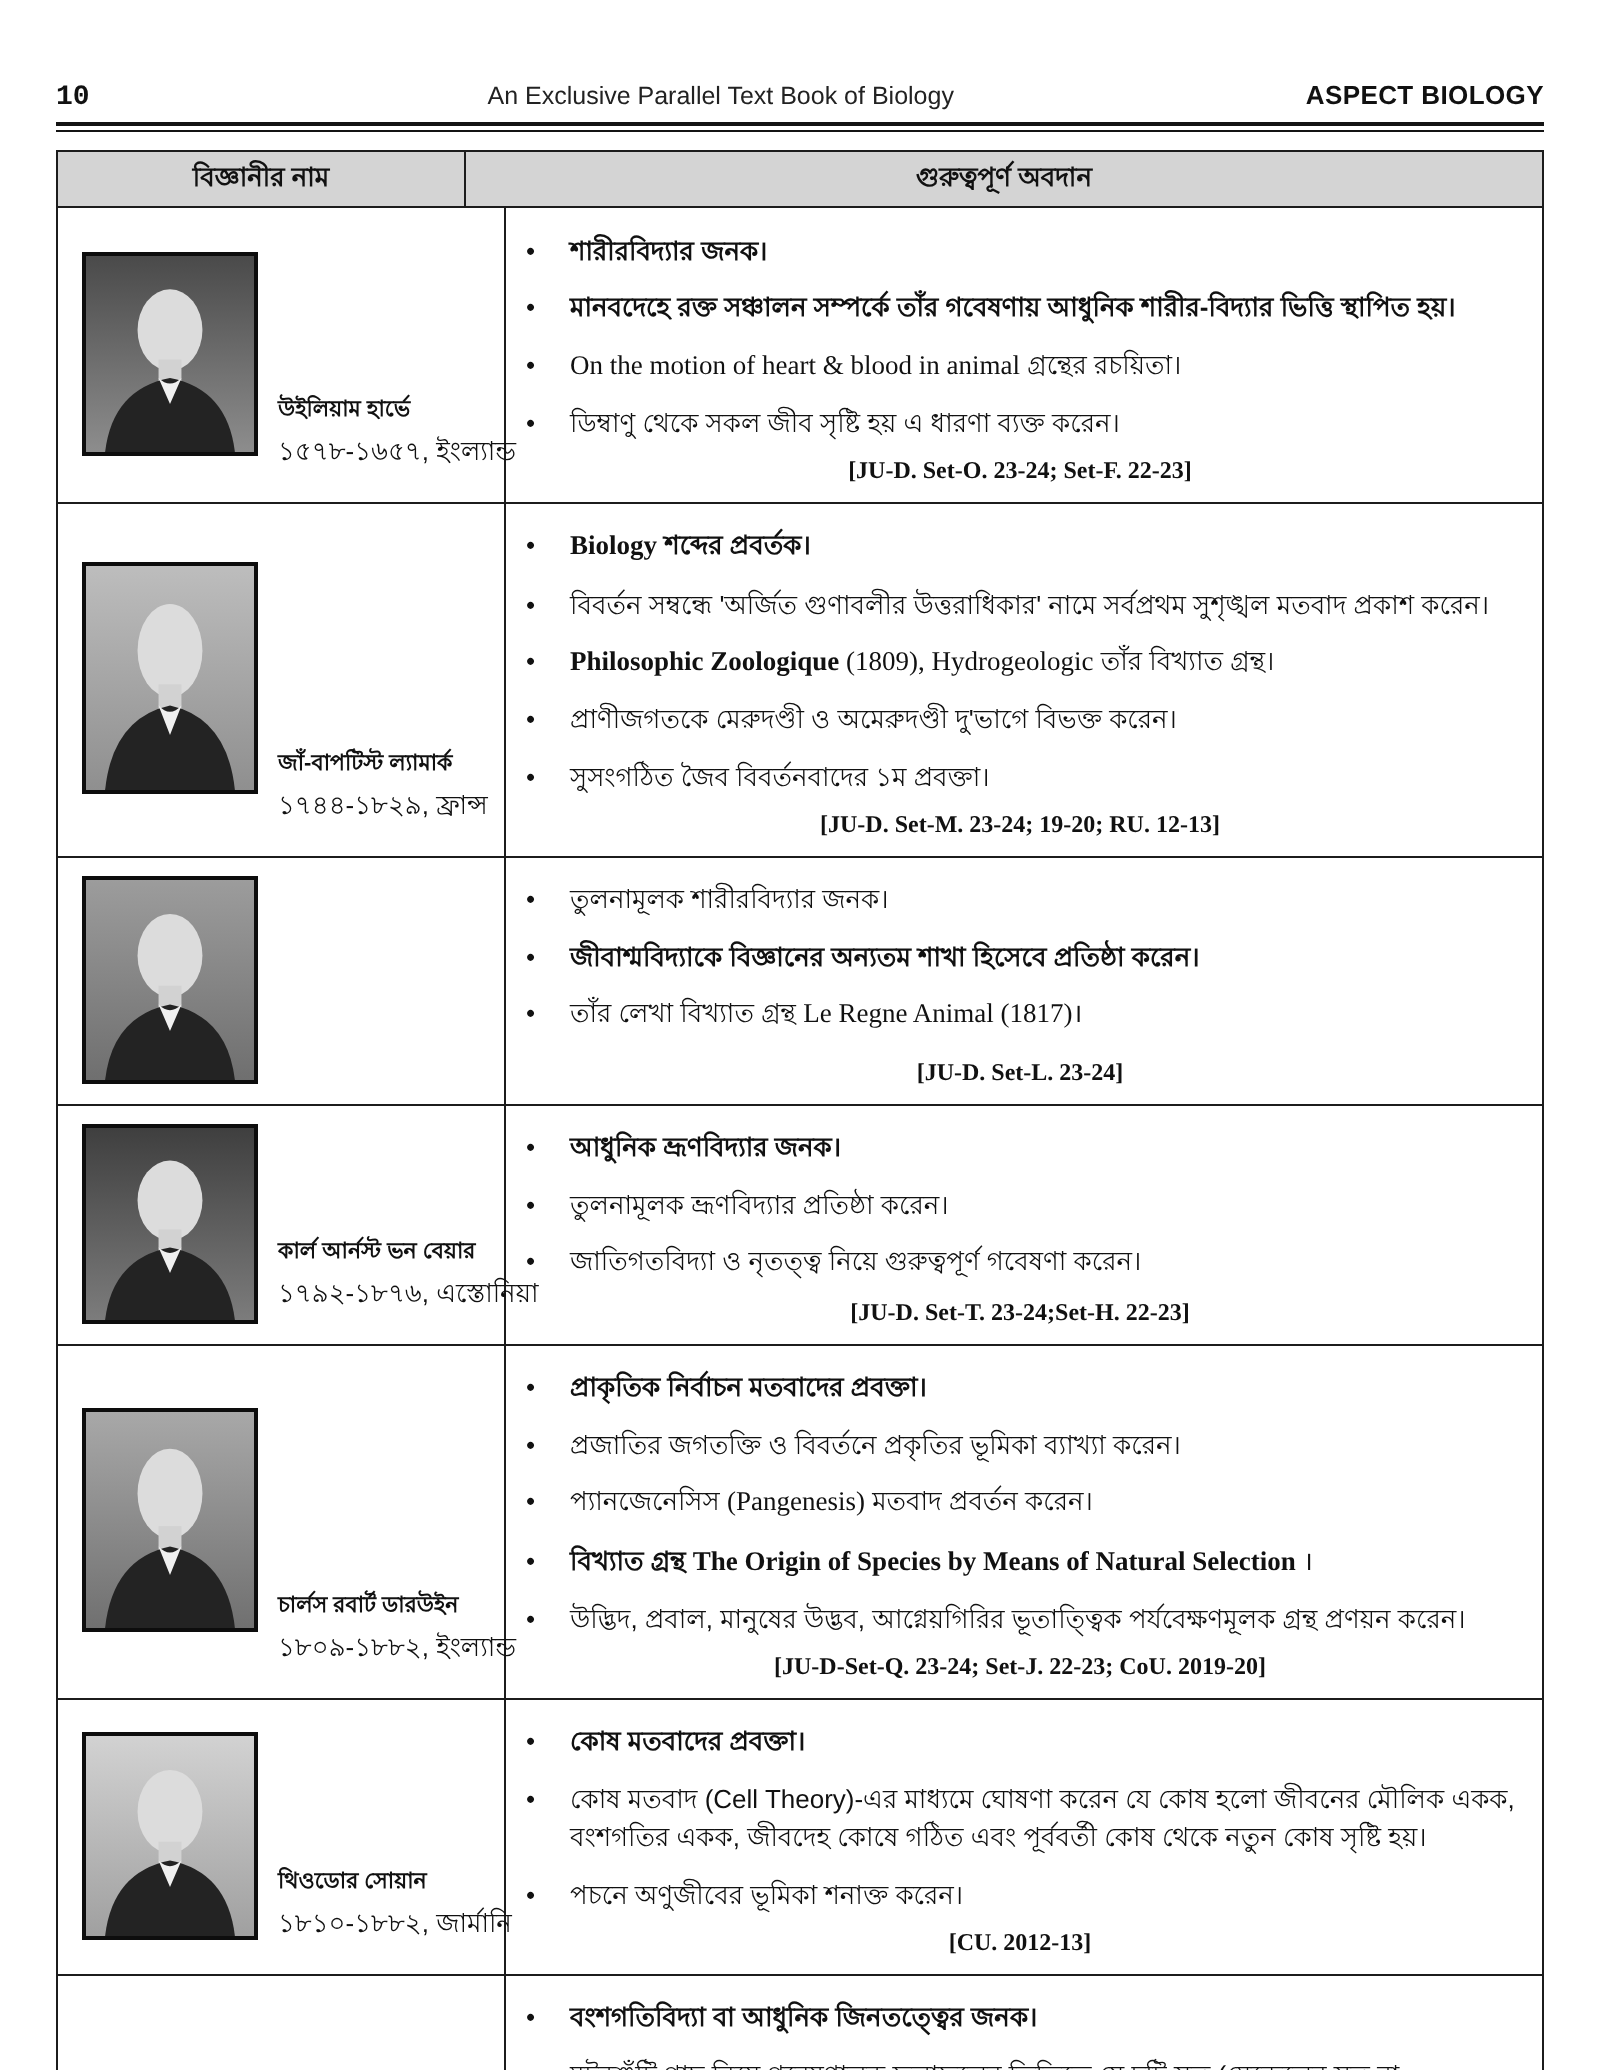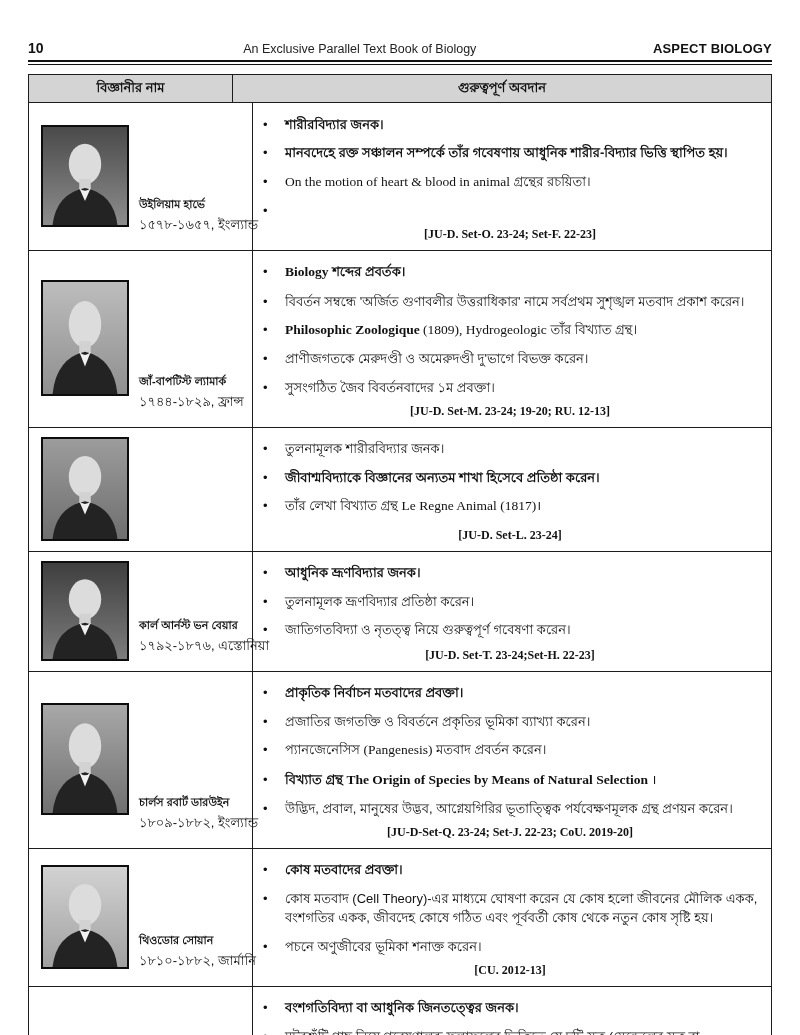--- a/index.html
+++ b/index.html
@@ -9,21 +9,21 @@
     font-family: "Liberation Sans", "DejaVu Sans", sans-serif;
     color: #111; position: relative; overflow: hidden;
   }
   .page { padding: 0 28px; }
 
   
   .running-header {
     display: flex; justify-content: space-between; align-items: baseline;
     padding-top: 40px; padding-bottom: 4px;
   }
-  .page-number { font-weight: bold; font-size: 14px; }
+  .page-number { font-weight: bold; font-size: 14px; font-family: Liberation Mono, monospace; }
   .header-title { font-size: 12.5px; color: #222; margin-left: 23px; }
   .header-brand { font-weight: bold; font-size: 13px; letter-spacing: .2px; }
   .rule-double {
     height: 5px;
     border-top: 2.5px solid #141414;
     border-bottom: 1px solid #141414;
   }
 
   
   .sci-table {
@@ -135,20 +135,21 @@
               <li class="bullet-item">
                 <span class="bullet-marker">•</span>
                 <span class="bullet-text"><span class="seg-bold">মানবদেহে রক্ত সঞ্চালন সম্পর্কে তাঁর গবেষণায় আধুনিক শারীর-বিদ্যার ভিত্তি স্থাপিত হয়।</span></span>
               </li>
               <li class="bullet-item">
                 <span class="bullet-marker">•</span>
                 <span class="bullet-text"><span class="seg-latin">On the motion of heart &amp; blood in animal</span><span> গ্রন্থের রচয়িতা।</span></span>
               </li>
               <li class="bullet-item">
                 <span class="bullet-marker">•</span>
+                <span class="bullet-text"><span>ডিম্বাণু থেকে সকল জীব সৃষ্টি হয় এ ধারণা ব্যক্ত করেন।</span></span>
               </li>
             </ul>
             <div class="citation">[JU-D. Set-O. 23-24; Set-F. 22-23]</div>
           </div>
         </div>
         <div class="row">
           <div class="name-cell">
             <div class="photo">
               <svg viewBox="0 0 88 106" preserveAspectRatio="none">
                 <defs>

